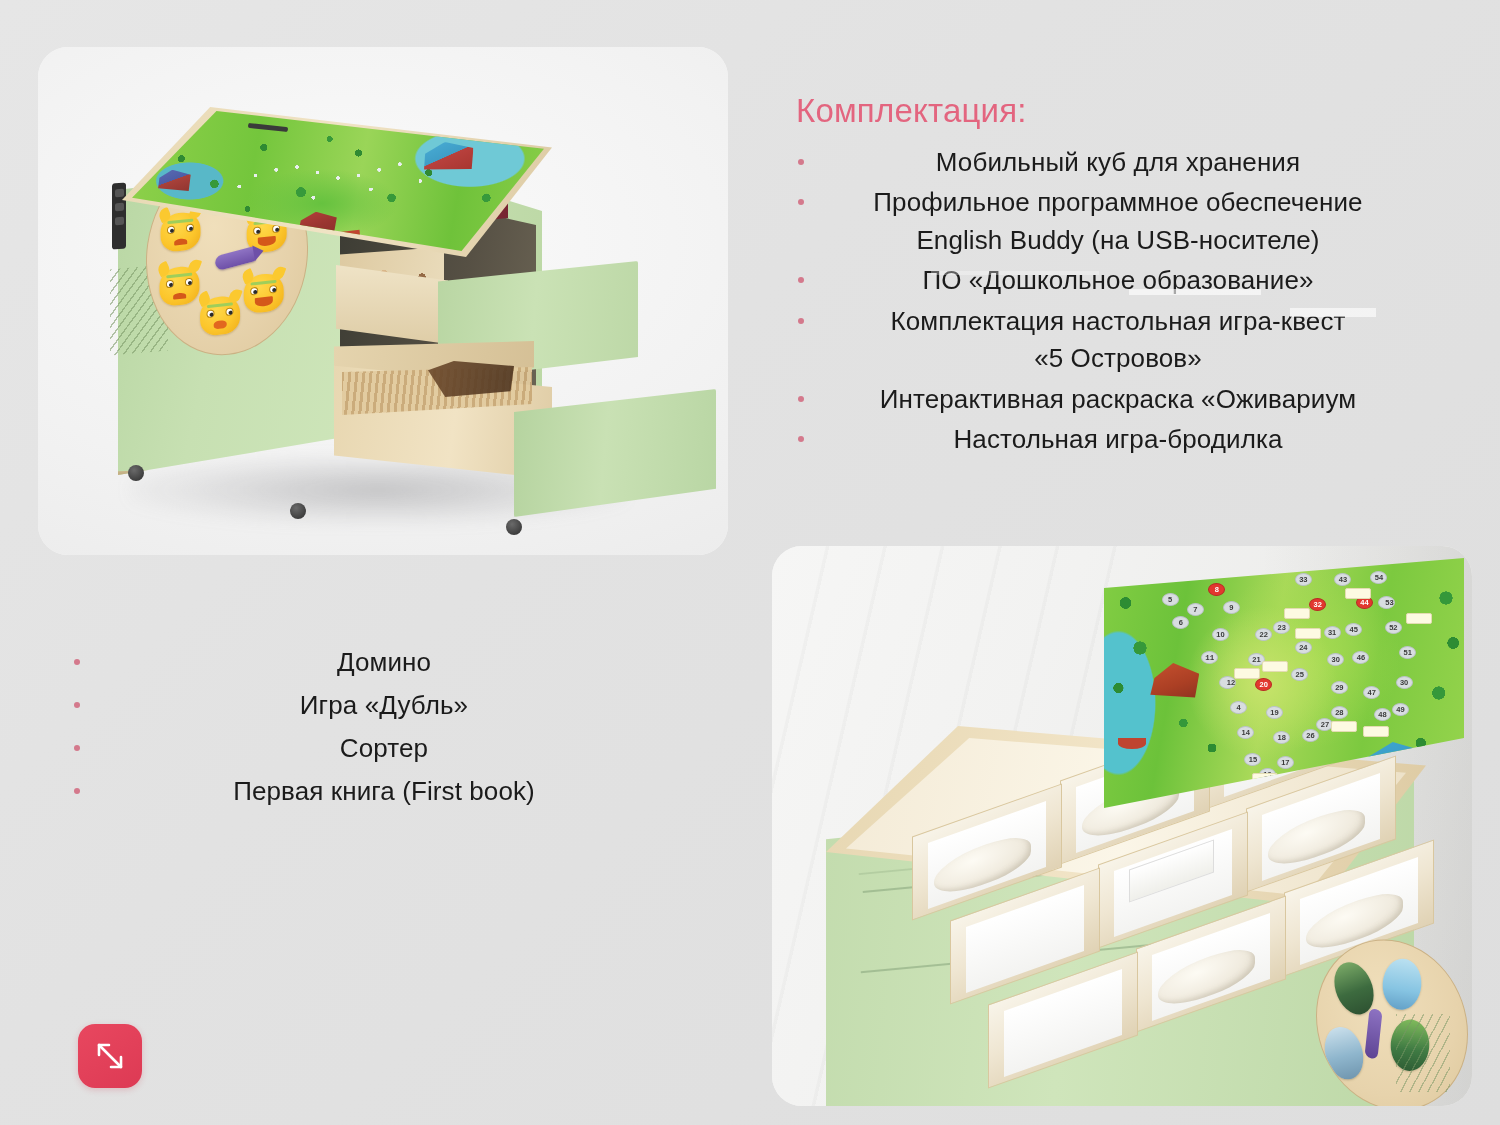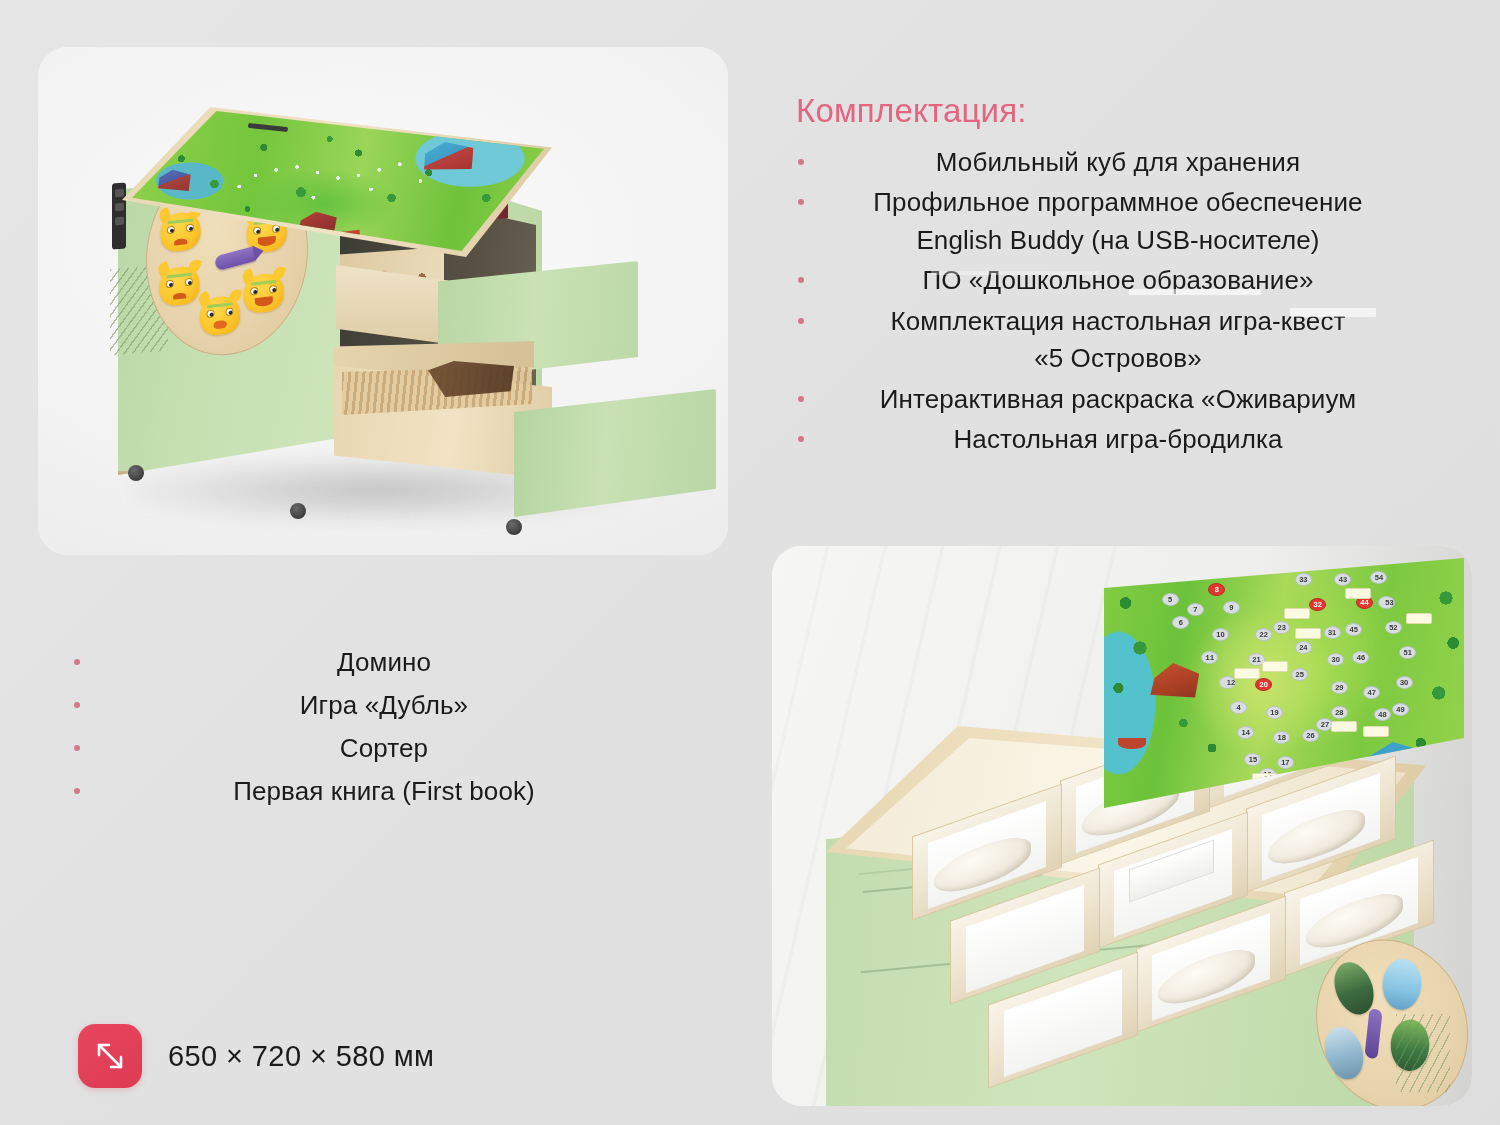--- a/index.html
+++ b/index.html
@@ -771,20 +771,19 @@
   <div id="dim-row">
     <div id="dim-badge">
       <svg width="38" height="38" viewBox="0 0 38 38" aria-hidden="true">
         <g stroke="#ffffff" stroke-width="2.6" stroke-linecap="round" stroke-linejoin="round" fill="none">
           <line x1="8" y1="8" x2="30" y2="30"></line>
           <polyline points="8,18 8,8 18,8"></polyline>
           <polyline points="20,30 30,30 30,20"></polyline>
         </g>
       </svg>
     </div>
-    <div id="dim-text">650 × 720 × 580 мм</div>
   </div>
 
   <div class="smudge" id="sm3"></div>
   <div class="smudge" id="sm1"></div>
   <div class="smudge" id="sm2"></div>
 
 </div>
 
 </body></html>

